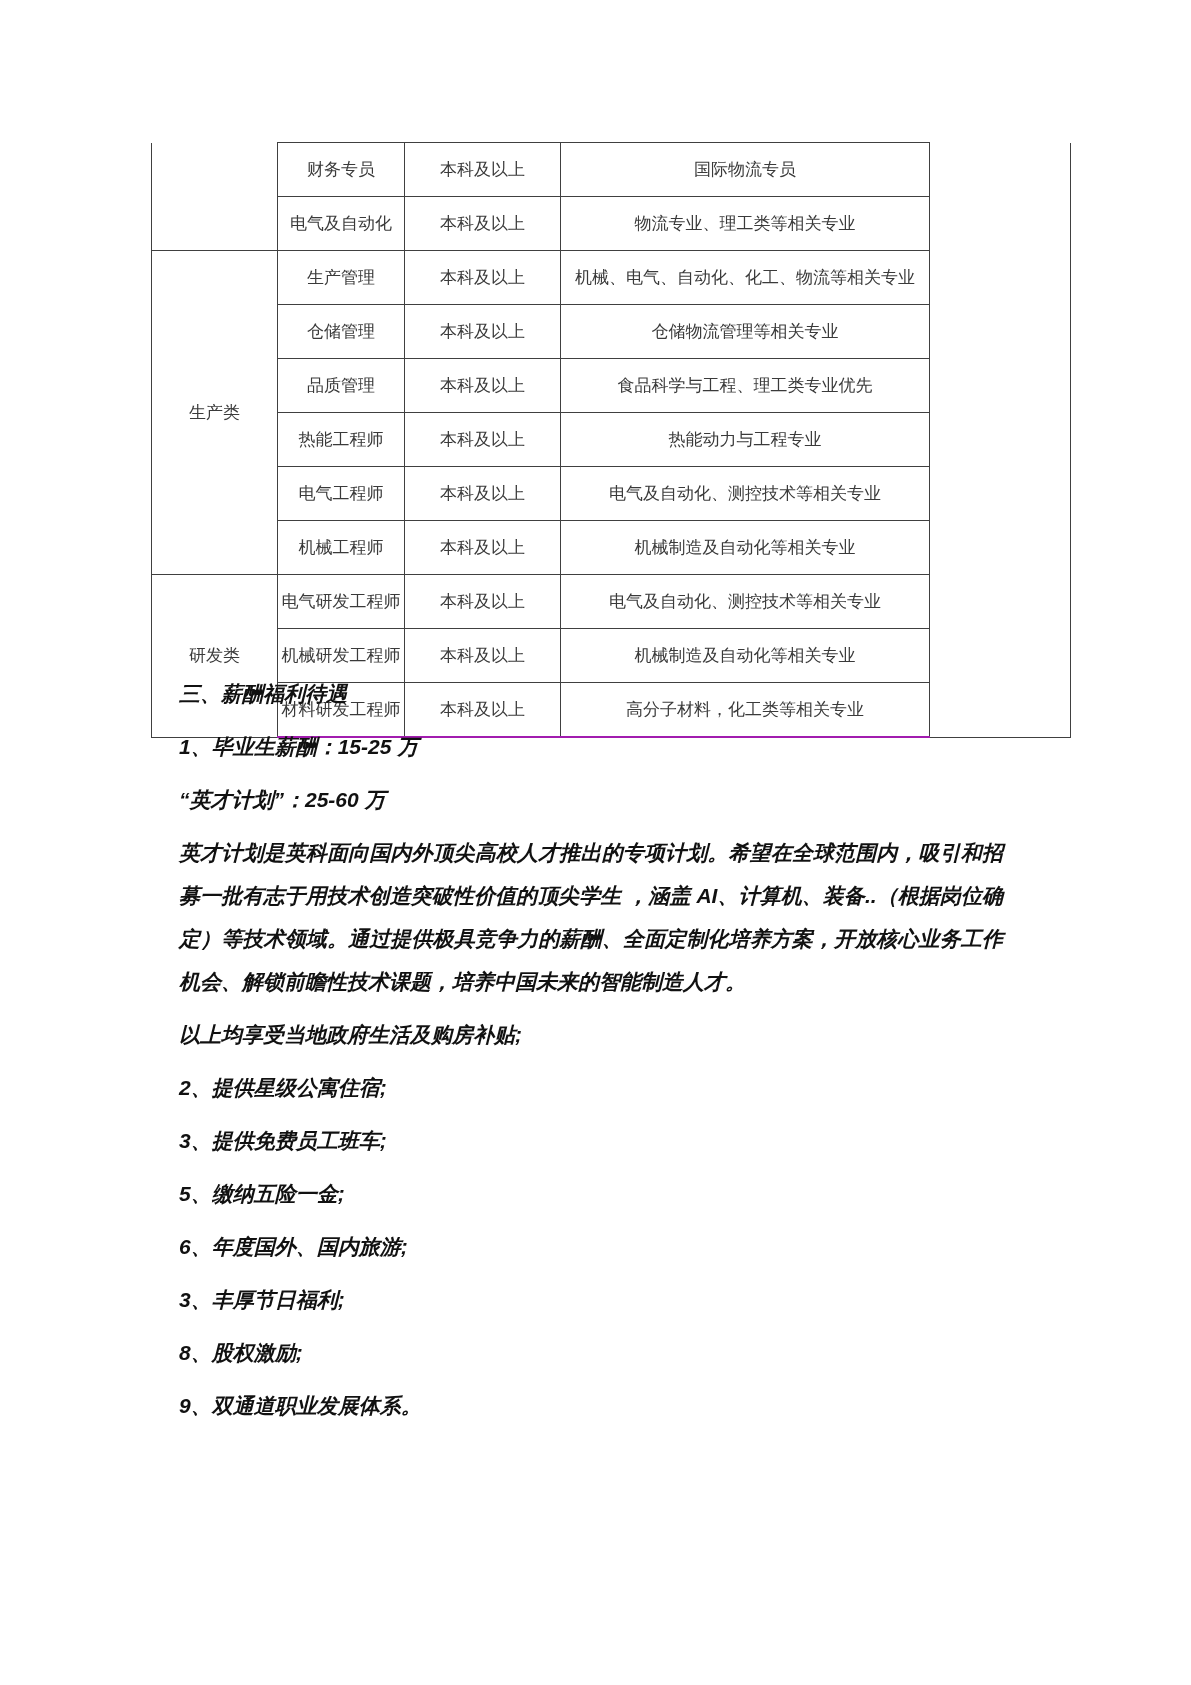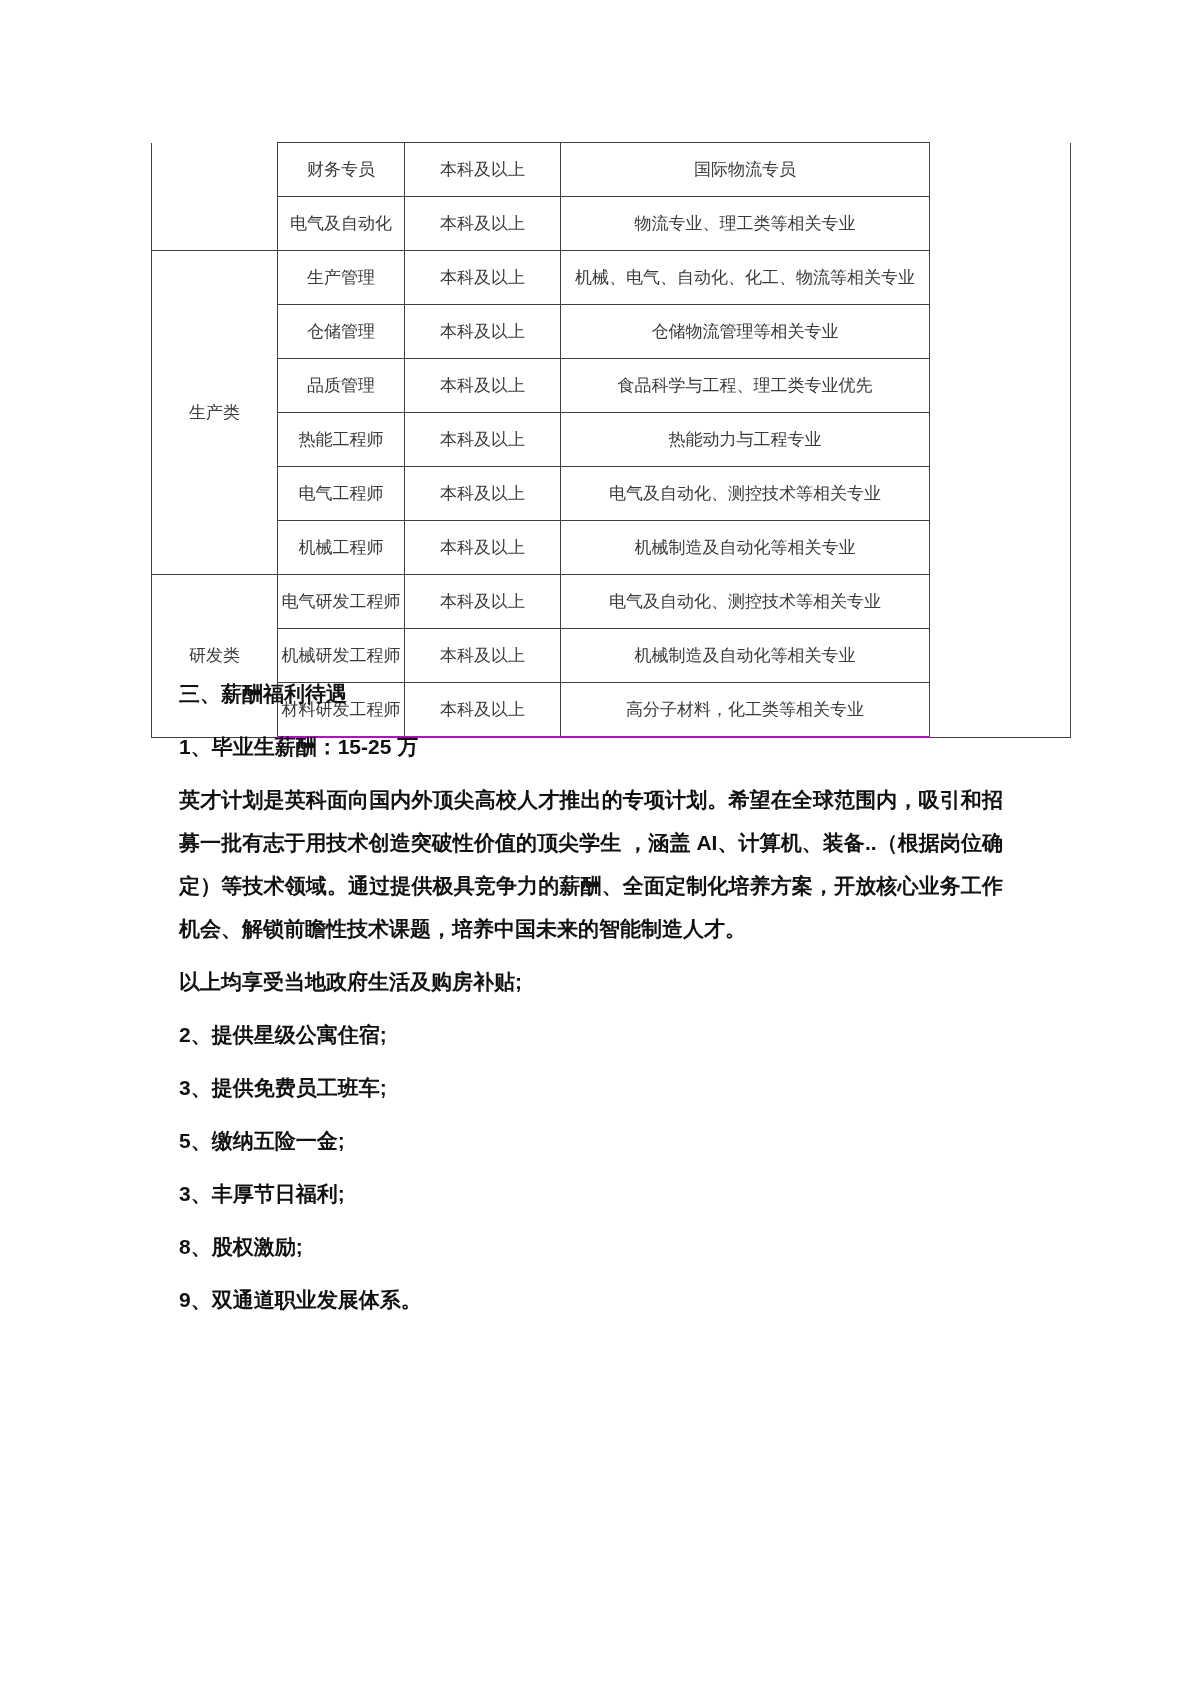--- a/index.html
+++ b/index.html
@@ -48,21 +48,21 @@
   .content {
     position: absolute;
     left: 179px;
     top: 672px;
     width: 824px;
     color: #111111;
     font-weight: bold;
     font-size: 21px;
     line-height: 43px;
   }
-  .content p { margin: 0 0 10px 0; }
+  .content p { margin: 0 0 10px 0; font-style: italic; }
   .content .para { text-align: justify; }
 </style>
 </head>
 <body>
 
 <div class="page">
 
   <div class="job-table-wrap">
     <table class="job-table">
       <colgroup>
@@ -134,23 +134,25 @@
           <td>本科及以上</td>
           <td>高分子材料，化工类等相关专业</td>
         </tr>
       </tbody>
     </table>
   </div>
 
   <div class="content">
     <p>三、薪酬福利待遇</p>
     <p>1、毕业生薪酬：15-25 万</p>
+    <p>“英才计划”：25-60 万</p>
     <p class="para">英才计划是英科面向国内外顶尖高校人才推出的专项计划。希望在全球范围内，吸引和招募一批有志于用技术创造突破性价值的顶尖学生 ，涵盖 AI、计算机、装备..（根据岗位确定）等技术领域。通过提供极具竞争力的薪酬、全面定制化培养方案，开放核心业务工作机会、解锁前瞻性技术课题，培养中国未来的智能制造人才。</p>
     <p>以上均享受当地政府生活及购房补贴;</p>
     <p>2、提供星级公寓住宿;</p>
     <p>3、提供免费员工班车;</p>
     <p>5、缴纳五险一金;</p>
+    <p>6、年度国外、国内旅游;</p>
     <p>3、丰厚节日福利;</p>
     <p>8、股权激励;</p>
     <p>9、双通道职业发展体系。</p>
   </div>
 
 </div>
 
 </body></html>

